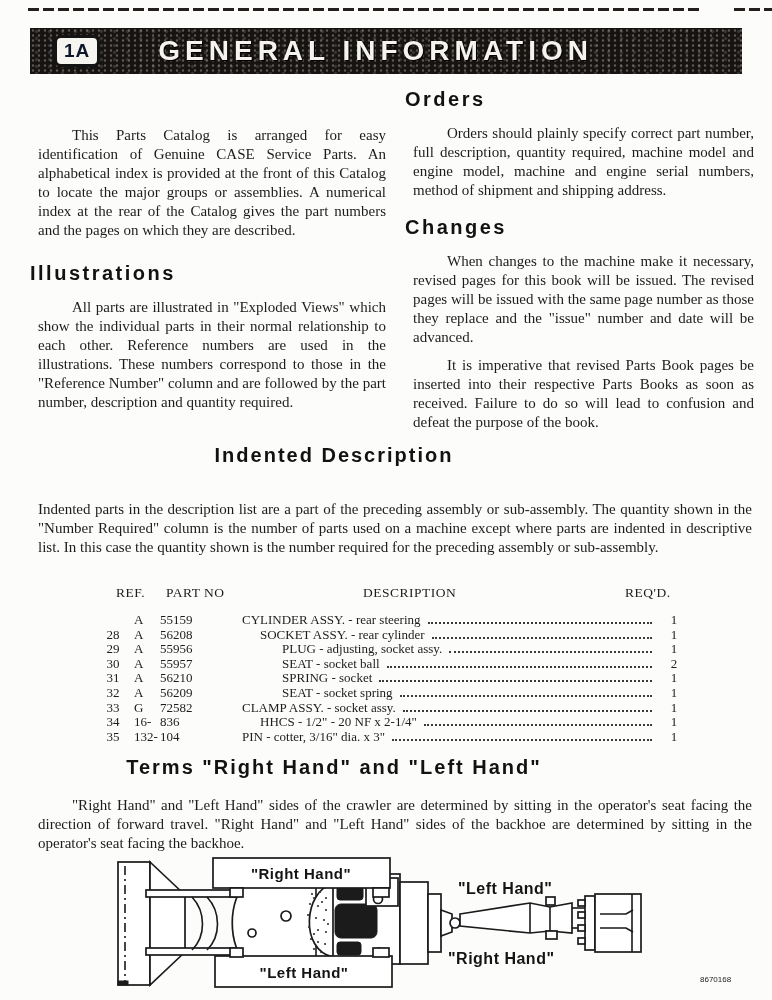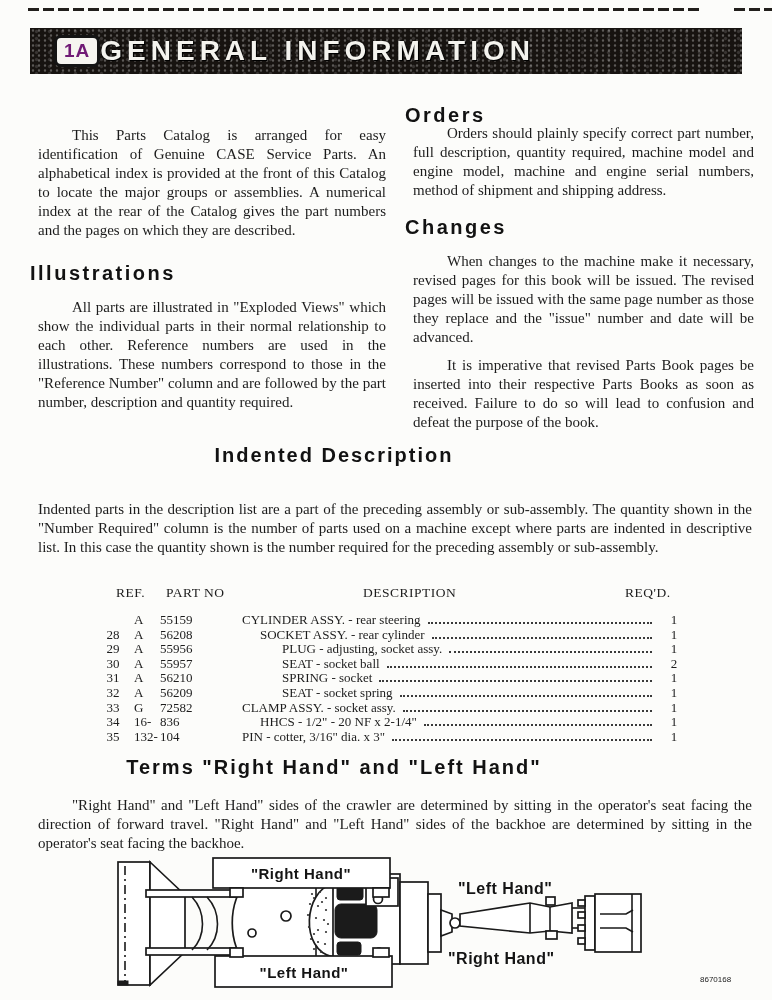--- a/index.html
+++ b/index.html
@@ -21,23 +21,24 @@
     background-color:#171310;
     background-image:
       radial-gradient(circle, rgba(255,255,255,.30) 0 .8px, transparent 1.6px),
       radial-gradient(circle, rgba(255,255,255,.14) 0 1px, transparent 2.2px);
     background-size:6px 5px, 13px 7px;
     display:flex; align-items:center;
   }
   .badge {
     margin-left:24px; background:#f6f5f0; border:3px solid #141414; border-radius:7px;
     font-family:"Liberation Sans", sans-serif; font-weight:bold; font-size:19px;
-    color:#701a75; padding:0 7px; height:26px; line-height:26px; letter-spacing:1px;
+    color:#0f172a; padding:0 7px; height:26px; line-height:26px; letter-spacing:1px;
   }
   .band-title {
+    margin-left:58px;
     font-family:"Liberation Sans", sans-serif; font-weight:bold; font-size:28px;
     letter-spacing:5px; color:#f4f3ee; text-shadow:0 0 2px #000, 1px 1px 0 #000;
     white-space:nowrap;
   }
 
   h2.sec {
     position:absolute; margin:0; color:#121212;
     font-family:"Liberation Sans", sans-serif; font-weight:bold;
     font-size:20px; letter-spacing:2.5px; line-height:22px;
   }
@@ -95,21 +96,21 @@
   <div class="band">
     <span class="badge">1A</span>
     <span class="band-title">GENERAL INFORMATION</span>
   </div>
 
   <p class="body col-l" style="top:118px">This Parts Catalog is arranged for easy identification of Genuine CASE Service Parts. An alphabetical index is provided at the front of this Catalog to locate the major groups or assemblies. A numerical index at the rear of the Catalog gives the part numbers and the pages on which they are described.</p>
 
   <h2 class="sec col-l" style="top:262px">Illustrations</h2>
   <p class="body col-l" style="top:290px">All parts are illustrated in "Exploded Views" which show the individual parts in their normal relationship to each other. Reference numbers are used in the illustrations. These numbers correspond to those in the "Reference Number" column and are followed by the part number, description and quantity required.</p>
 
-  <h2 class="sec col-r" style="top:104px">Orders</h2>
+  <h2 class="sec col-r" style="top:88px">Orders</h2>
   <p class="body col-r" style="top:116px">Orders should plainly specify correct part number, full description, quantity required, machine model and engine model, machine and engine serial numbers, method of shipment and shipping address.</p>
 
   <h2 class="sec col-r" style="top:216px">Changes</h2>
   <p class="body col-r" style="top:244px">When changes to the machine make it necessary, revised pages for this book will be issued. The revised pages will be issued with the same page number as those they replace and the "issue" number and date will be advanced.</p>
   <p class="body col-r" style="top:348px">It is imperative that revised Parts Book pages be inserted into their respective Parts Books as soon as received. Failure to do so will lead to confusion and defeat the purpose of the book.</p>
 
   <h2 class="sec centered" style="top:444px">Indented Description</h2>
   <p class="body noindent" style="left:30px; top:492px; width:714px">Indented parts in the description list are a part of the preceding assembly or sub-assembly. The quantity shown in the "Number Required" column is the number of parts used on a machine except where parts are indented in descriptive list. In this case the quantity shown is the number required for the preceding assembly or sub-assembly.</p>
 
   <div class="ptable">

